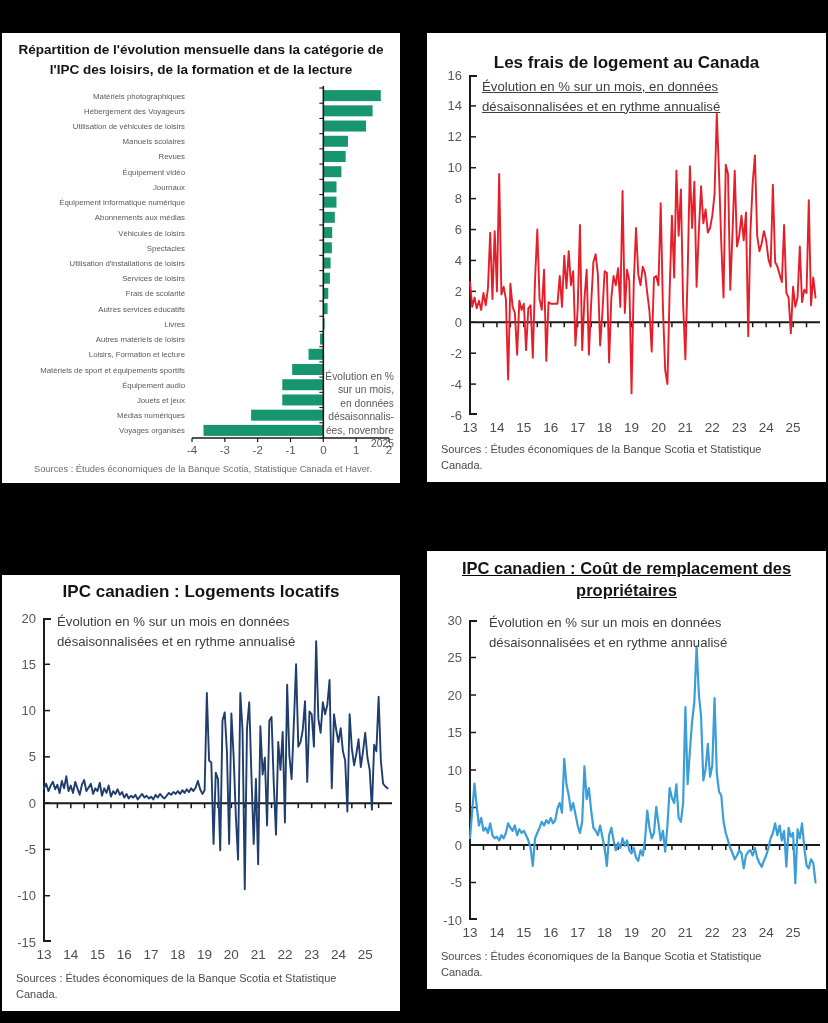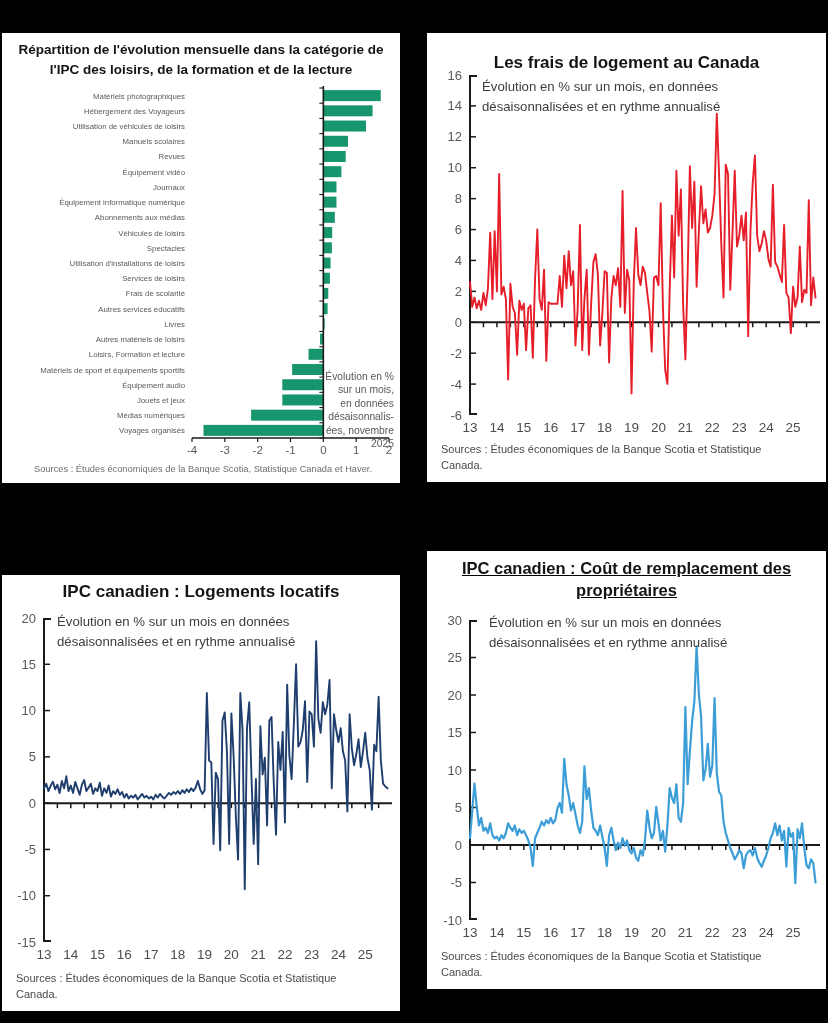--- a/index.html
+++ b/index.html
@@ -179,21 +179,21 @@
         <text x="177.6153846153846" y="399" text-anchor="middle" font-size="13.5" fill="#4d4d4d">18</text>
         <text x="204.53846153846155" y="399" text-anchor="middle" font-size="13.5" fill="#4d4d4d">19</text>
         <text x="231.46153846153845" y="399" text-anchor="middle" font-size="13.5" fill="#4d4d4d">20</text>
         <text x="258.38461538461536" y="399" text-anchor="middle" font-size="13.5" fill="#4d4d4d">21</text>
         <text x="285.30769230769226" y="399" text-anchor="middle" font-size="13.5" fill="#4d4d4d">22</text>
         <text x="312.2307692307692" y="399" text-anchor="middle" font-size="13.5" fill="#4d4d4d">23</text>
         <text x="339.15384615384613" y="399" text-anchor="middle" font-size="13.5" fill="#4d4d4d">24</text>
         <text x="366.0769230769231" y="399" text-anchor="middle" font-size="13.5" fill="#4d4d4d">25</text>
         <polyline points="43.00,249.09 45.24,273.82 47.49,264.55 49.73,275.36 51.97,267.64 54.22,276.91 56.46,259.91 58.71,272.27 60.95,255.27 63.19,199.64 65.44,266.09 67.68,198.09 69.92,258.36 72.17,140.91 74.41,261.45 76.65,253.73 78.90,266.09 81.14,346.45 83.38,250.64 85.63,273.82 87.87,280.00 90.12,321.73 92.36,267.64 94.60,276.91 96.85,270.73 99.09,317.09 101.33,275.36 103.58,272.27 105.82,324.82 108.06,246.00 110.31,196.55 112.55,266.09 114.79,276.91 117.04,236.73 119.28,327.91 121.53,269.18 123.77,270.73 126.01,270.73 128.26,270.73 130.50,270.73 132.74,242.91 134.99,273.82 137.23,222.82 139.47,255.27 141.72,218.18 143.96,252.18 146.21,238.27 148.45,312.45 150.69,275.36 152.94,191.91 155.18,317.09 157.42,266.09 159.67,236.73 161.91,321.73 164.15,270.73 166.40,229.00 168.64,221.27 170.88,241.36 173.13,312.45 175.37,280.00 177.62,238.27 179.86,239.82 182.10,329.45 184.35,264.55 186.59,242.91 188.83,252.18 191.08,235.18 193.32,273.82 195.56,157.91 197.81,280.00 200.05,236.73 202.29,247.55 204.54,360.36 206.78,249.09 209.03,195.00 211.27,241.36 213.51,252.18 215.76,233.64 218.00,239.82 220.24,259.91 222.49,278.45 224.73,318.64 226.97,244.45 229.22,242.91 231.46,252.18 233.71,170.27 235.95,275.36 238.19,337.18 240.44,351.09 242.68,256.82 244.92,182.64 247.17,244.45 249.41,137.82 251.65,202.73 253.90,156.36 256.14,272.27 258.38,326.36 260.63,241.36 262.87,133.18 265.12,195.00 267.36,148.64 269.60,253.73 271.85,198.09 274.09,153.27 276.33,190.36 278.58,176.45 280.82,199.64 283.06,195.00 285.31,182.64 287.55,161.00 289.79,80.64 292.04,140.91 294.28,210.45 296.53,264.55 298.77,131.64 301.01,140.91 303.26,256.82 305.50,199.64 307.74,137.82 309.99,213.55 312.23,202.73 314.47,182.64 316.72,207.36 318.96,179.55 321.21,303.18 323.45,198.09 325.69,150.18 327.94,122.36 330.18,202.73 332.42,218.18 334.67,210.45 336.91,198.09 339.15,207.36 341.40,225.91 343.64,233.64 345.88,151.73 348.13,229.00 350.37,233.64 352.62,241.36 354.86,249.09 357.10,191.91 359.35,259.91 361.59,264.55 363.83,300.09 366.08,253.73 368.32,273.82 370.56,264.55 372.81,213.55 375.05,269.18 377.29,256.82 379.54,259.91 381.78,167.18 384.03,272.27 386.27,244.45 388.51,264.55" fill="none" stroke="#e61e2a" stroke-width="1.9" stroke-linejoin="round" stroke-linecap="round"></polyline>
       </svg>
-    <div class="subtitle" style="left:55px;top:44px;width:312px;font-size:13.2px;line-height:1.5;">Évolution en % sur un mois, en données désaisonnalisées et en rythme annualisé</div>
+    <div class="subtitle" style="left:55px;top:44px;width:312px;font-size:13.2px;line-height:1.5;text-decoration:underline;">Évolution en % sur un mois, en données désaisonnalisées et en rythme annualisé</div>
     <div class="source" style="left:14px;bottom:8px;width:330px;font-size:11px;line-height:1.45;">Sources : Études économiques de la Banque Scotia et Statistique Canada.</div>
   </div>
 
   <div class="panel" style="left:2px;top:575px;width:398px;height:436px;">
     <div class="title" style="padding:7px 16px 0;font-size:17px;">IPC canadien : Logements locatifs</div>
     <svg width="398" height="436" style="top:0;">
         <line x1="42" y1="43" x2="42" y2="367" stroke="#1a1a1a" stroke-width="2"></line>
         <line x1="42" y1="44" x2="49" y2="44" stroke="#1a1a1a" stroke-width="2"></line>
         <line x1="42" y1="366" x2="49" y2="366" stroke="#1a1a1a" stroke-width="2"></line>
         <text x="34" y="371.5" text-anchor="end" font-size="13" fill="#595959">-15</text>

